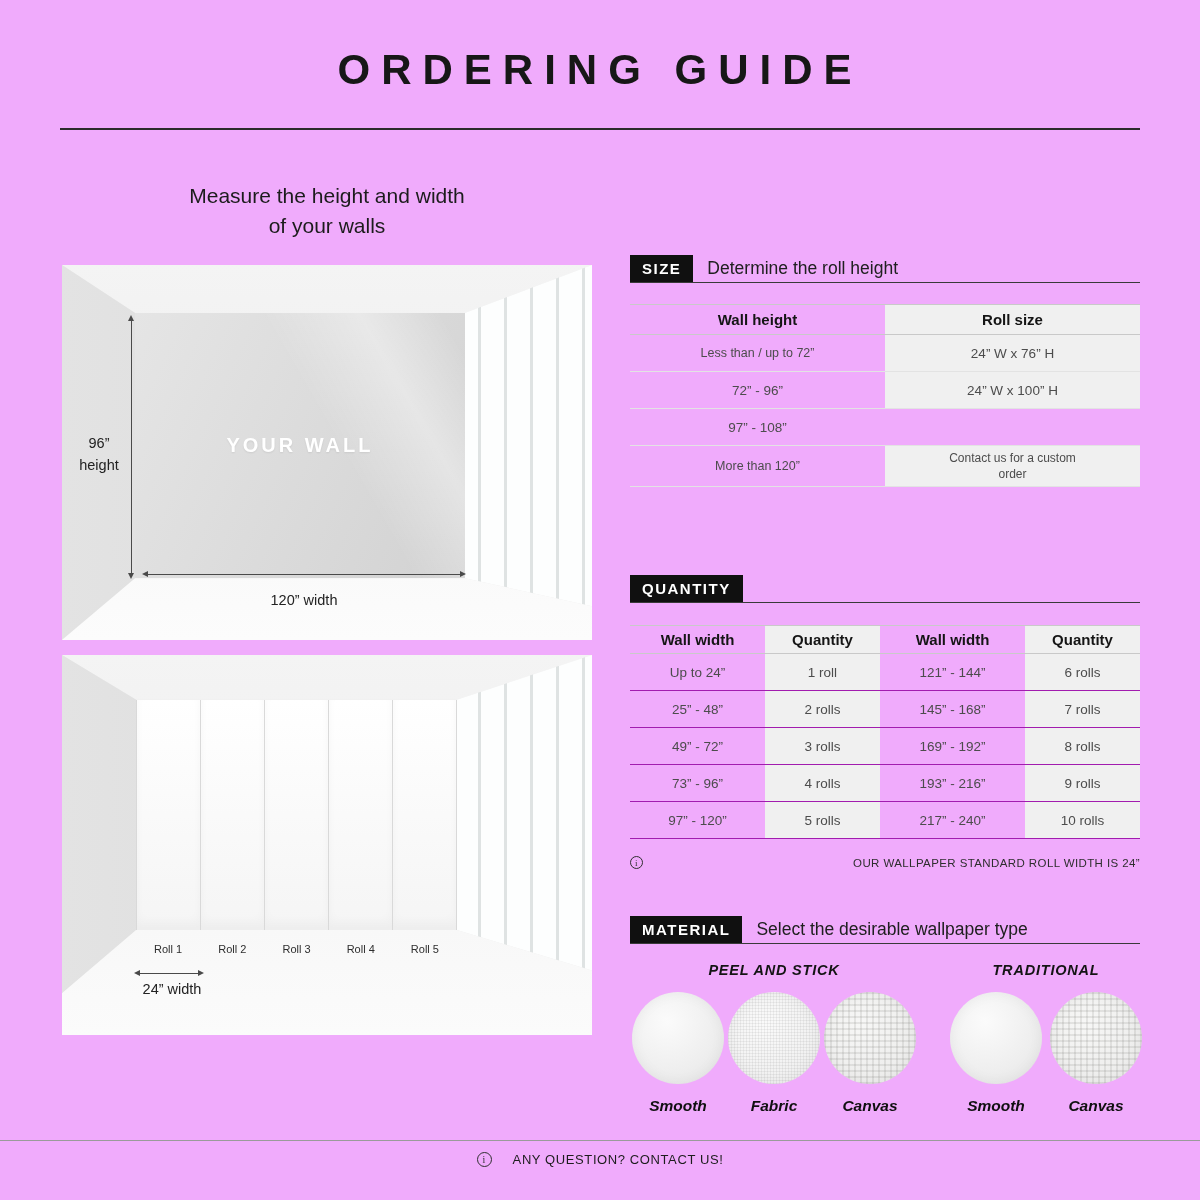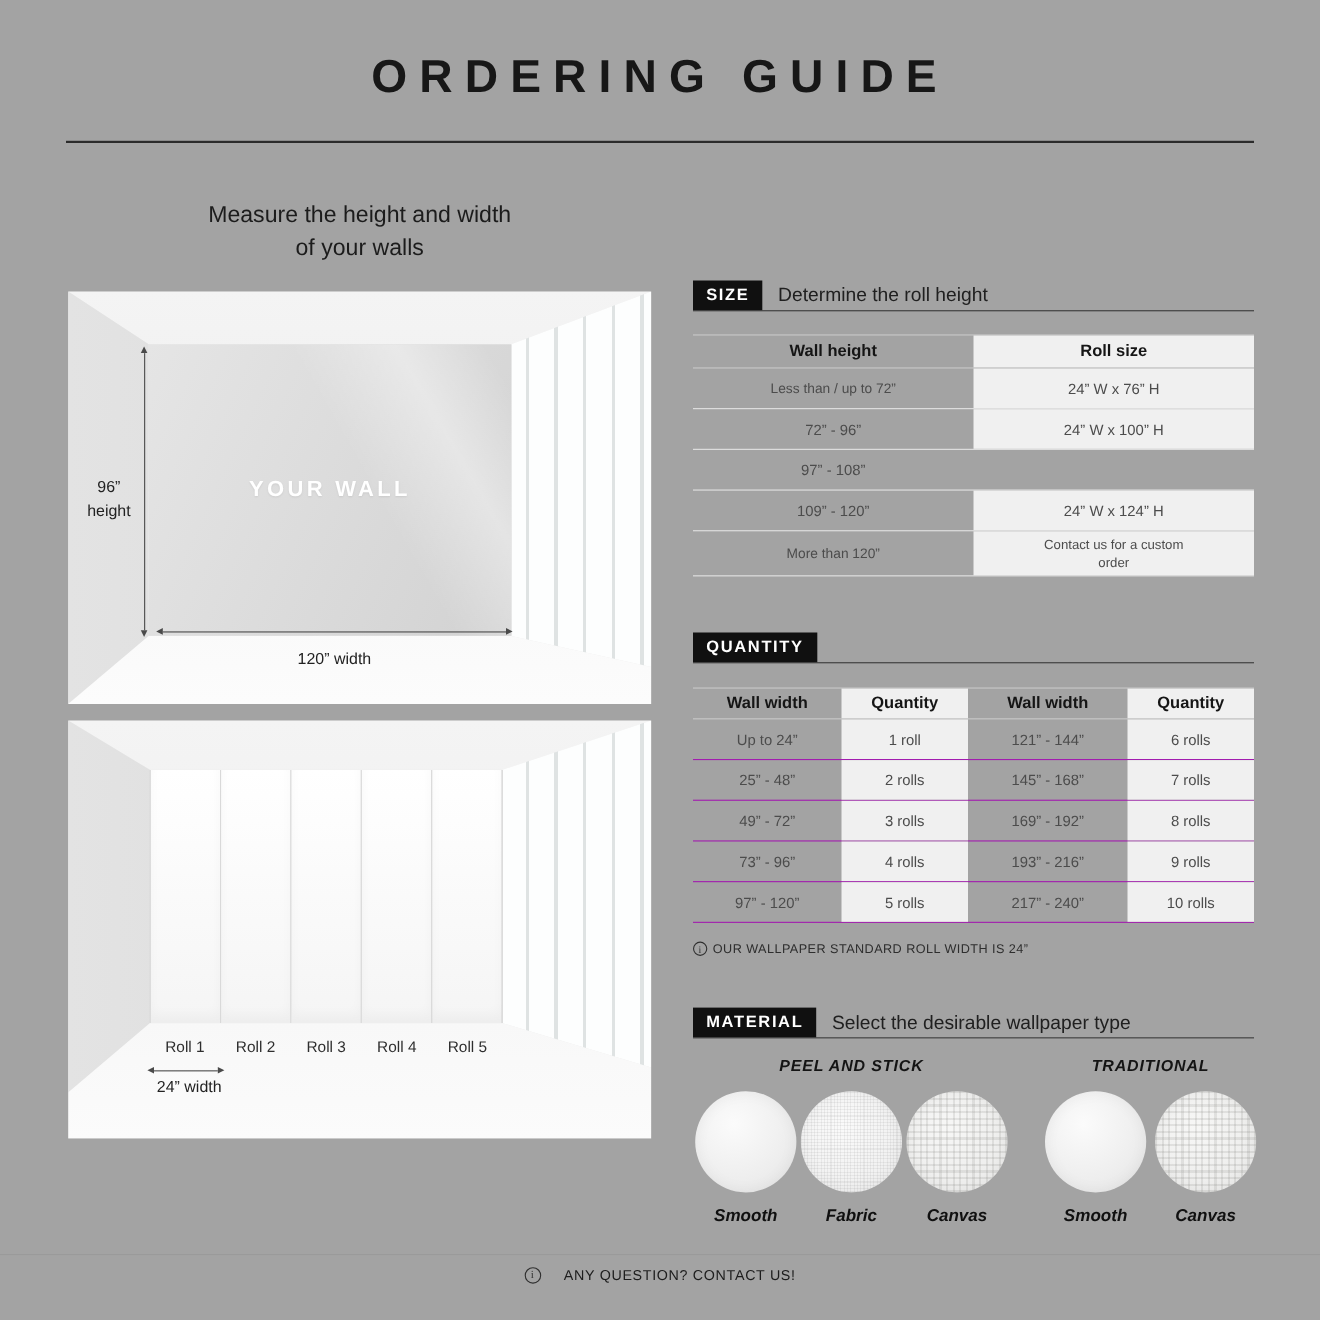--- a/index.html
+++ b/index.html
@@ -1,17 +1,17 @@
 <!DOCTYPE html>
 <html><head>
 <meta charset="utf-8">
 <style>
   html,body { margin:0; padding:0; background:#ffffff; }
   .canvas {
-    position:relative; width:1200px; height:1200px; background:#a3a3a3;
+    position:relative; width:1200px; height:1200px; background:#f0abfc;
     font-family:"Liberation Sans", sans-serif; color:#1f1f1f; overflow:hidden;
   }
   
   .title {
     position:absolute; top:46px; left:0; width:100%; margin:0;
     text-align:center; font-size:42px; font-weight:600; letter-spacing:11px; color:#171717;
   }
   .title-rule { position:absolute; top:128px; left:60px; right:60px; height:2px; background:#2b2b2b; }
 
   
@@ -47,21 +47,21 @@
     background:
       linear-gradient(100deg, rgba(255,255,255,0.65), rgba(255,255,255,0) 70%),
       repeating-linear-gradient(90deg, #dfe3e3 0 3px, #fdfefe 3px 26px);
   }
   .r2-floor { clip-path:polygon(0 89%, 14% 72.4%, 74.5% 72.4%, 100% 83%, 100% 100%, 0 100%); background:linear-gradient(180deg,#e6e6e6 0%,#f4f4f4 35%,#fbfbfb 100%); }
   .r2-backwall { position:absolute; left:14%; top:11.8%; width:60.5%; height:60.6%; background:#dcdcdc; }
 
   .panels { position:absolute; left:74px; top:45px; width:321px; height:230px; display:flex; }
   .panel { flex:1; background:linear-gradient(180deg,#ffffff 0%,#f5f5f5 100%); border-right:1px solid #d9d9d9; box-shadow:inset 0 -8px 10px rgba(0,0,0,0.03); }
   .panel:first-child { border-left:1px solid #d9d9d9; }
-  .roll-labels { position:absolute; left:74px; top:288px; width:321px; display:flex; font-size:14px; color:#2e2e2e; }
+  .roll-labels { position:absolute; left:74px; top:288px; width:321px; display:flex; font-size:11px; color:#2e2e2e; }
   .roll-labels span { flex:1; text-align:center; }
 
   
   .v-arrow { position:absolute; width:1px; background:#4a4a4a; }
   .v-arrow::before, .v-arrow::after { content:""; position:absolute; left:-3px; width:0; height:0; border-left:3.5px solid transparent; border-right:3.5px solid transparent; }
   .v-arrow::before { top:-6px; border-bottom:6px solid #4a4a4a; }
   .v-arrow::after { bottom:-6px; border-top:6px solid #4a4a4a; }
   .h-arrow { position:absolute; height:1px; background:#4a4a4a; }
   .h-arrow::before, .h-arrow::after { content:""; position:absolute; top:-3px; width:0; height:0; border-top:3.5px solid transparent; border-bottom:3.5px solid transparent; }
   .h-arrow::before { left:-6px; border-right:6px solid #4a4a4a; }
@@ -95,21 +95,21 @@
   .size-table { margin-top:21px; }
   .st-row { display:grid; grid-template-columns:255px 255px; height:36px; border-bottom:1px solid #e3e3e3; }
   .st-row.head-row { height:29px; border-bottom:1px solid #c9c9c9; }
   .st-row:last-child { height:40px; }
   .contact-wrap { display:inline-block; width:150px; font-size:12px; line-height:1.35; }
 
   .qty-table { margin-top:22px; }
   .qt-row { display:grid; grid-template-columns:135px 115px 145px 115px; height:36px; border-bottom:1px solid #a21caf; }
   .qt-row.head-row { height:27px; border-bottom:1px solid #c9c9c9; }
 
-  .qty-note { margin-top:17px; display:flex; align-items:center; justify-content:flex-start; gap:5px; font-size:11.5px; letter-spacing:0.4px; color:#2e2e2e; }
+  .qty-note { margin-top:17px; display:flex; align-items:center; justify-content:space-between; gap:5px; font-size:11.5px; letter-spacing:0.4px; color:#2e2e2e; }
 
   .mat-groups { position:relative; margin-top:18px; height:205px; }
   .mat-group { position:absolute; top:0;font-style:italic; }
   .mat-group.g1 { left:0; width:288px; }
   .mat-group.g2 { left:320px; width:192px; }
   .mat-group-title { text-align:center; font-size:14.5px; font-weight:bold; letter-spacing:0.8px; color:#141414; }
   .swatches { display:flex; justify-content:center; gap:4px; margin-top:14px; }
   .g2 .swatches { gap:8px; }
   .swatch { display:flex; flex-direction:column; align-items:center; }
   .circle { width:92px; height:92px; border-radius:50%; box-shadow:inset 0 0 14px rgba(0,0,0,0.05); }
@@ -208,24 +208,20 @@
         <div class="cell shade">24” W x 76” H</div>
       </div>
       <div class="st-row">
         <div class="cell">72” - 96”</div>
         <div class="cell shade">24” W x 100” H</div>
       </div>
       <div class="st-row">
         <div class="cell">97” - 108”</div>
       </div>
       <div class="st-row">
-        <div class="cell">109” - 120”</div>
-        <div class="cell shade">24” W x 124” H</div>
-      </div>
-      <div class="st-row">
         <div class="cell sm">More than 120”</div>
         <div class="cell shade">
           <span class="contact-wrap">Contact us for a custom order</span>
         </div>
       </div>
     </div>
   </div>
 
   <div class="section qty-section">
     <div class="sec-header">

